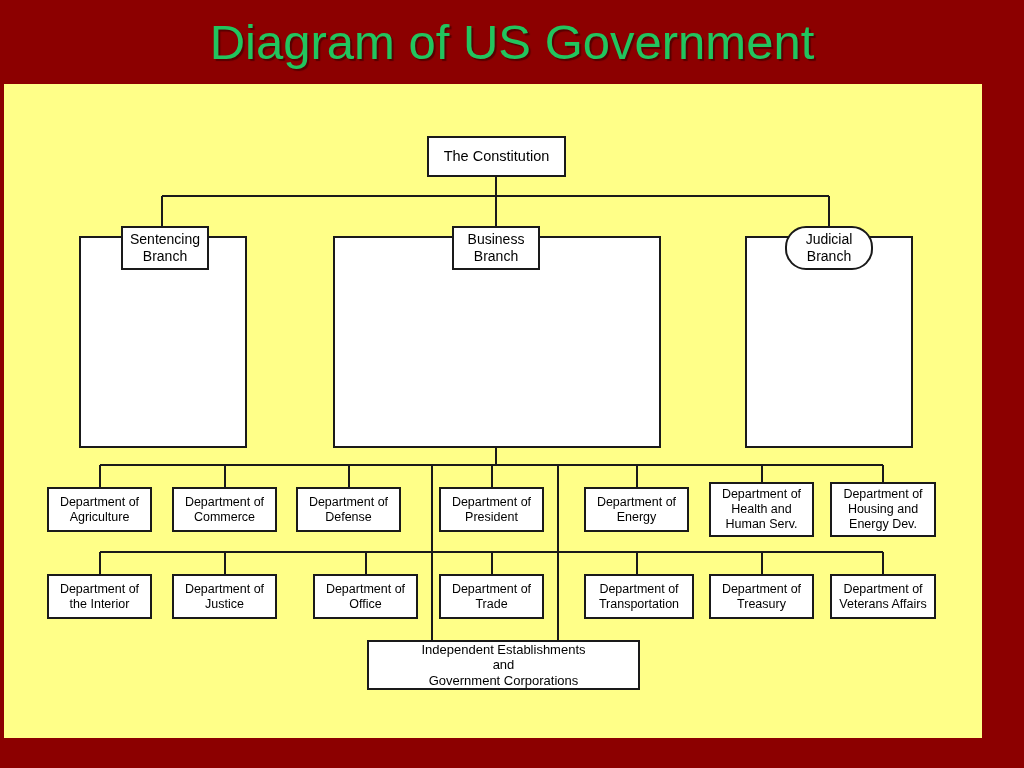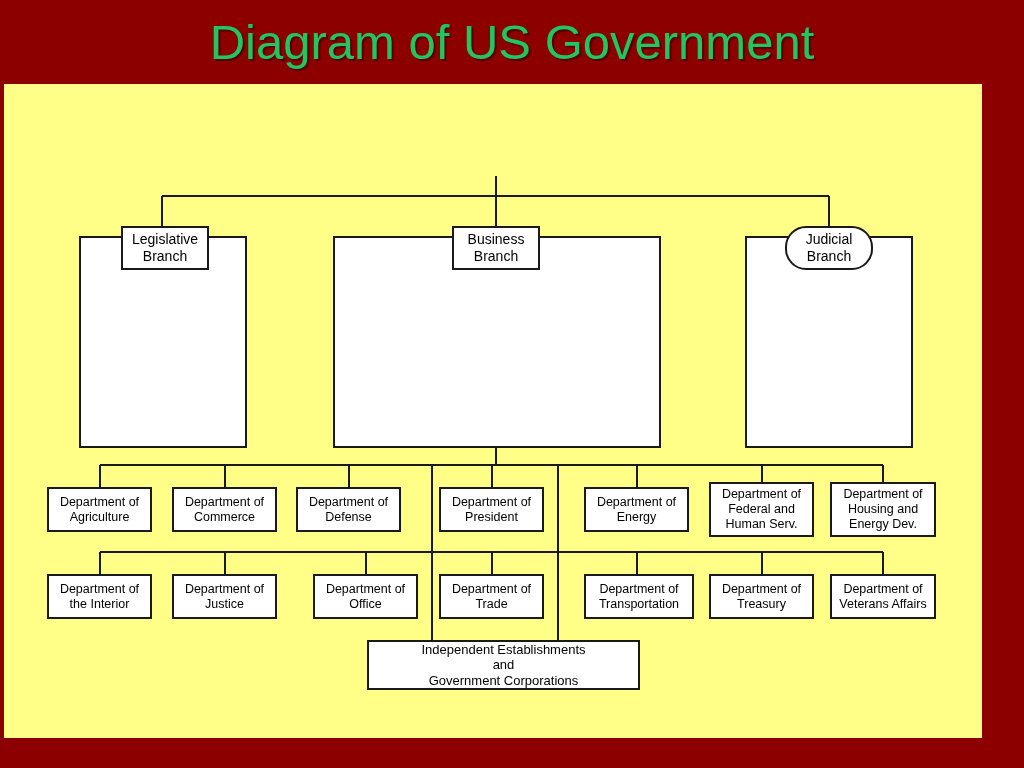--- a/index.html
+++ b/index.html
@@ -160,24 +160,27 @@
         <line x1="488" y1="468" x2="488" y2="490"></line>
         <line x1="633" y1="468" x2="633" y2="490"></line>
         <line x1="758" y1="468" x2="758" y2="490"></line>
         <line x1="879" y1="468" x2="879" y2="490"></line>
 
         <line x1="428" y1="468" x2="428" y2="556"></line>
         <line x1="554" y1="468" x2="554" y2="556"></line>
       </g>
     </svg>
 
+    <div class="box constitution" style="left:423px; top:52px; width:139px; height:41px;">
+      <span class="ln">The Constitution</span>
+    </div>
 
     <div class="branch-panel" style="left:75px; top:152px; width:168px; height:212px;"></div>
     <div class="box hdr" style="left:117px; top:142px; width:88px; height:44px;">
-      <span class="ln">Legislative</span>
+      <span class="ln">Sentencing</span>
       <span class="ln">Branch</span>
     </div>
     <div class="panel-list" style="left:75px; width:168px; top:205px;">
       <span class="ln">GAO</span>
       <span class="ln">GPO</span>
       <span class="ln">Library of Congress</span>
       <span class="ln">Technology Assessment</span>
       <span class="ln">Cong. Business Office</span>
     </div>
 
@@ -233,21 +236,21 @@
     <div class="box dept" style="left:435px; top:403px; width:105px; height:45px;">
       <span class="ln">Department of</span>
       <span class="ln">President</span>
     </div>
     <div class="box dept" style="left:580px; top:403px; width:105px; height:45px;">
       <span class="ln">Department of</span>
       <span class="ln">Energy</span>
     </div>
     <div class="box dept" style="left:705px; top:398px; width:105px; height:55px;">
       <span class="ln">Department of</span>
-      <span class="ln">Federal and</span>
+      <span class="ln">Health and</span>
       <span class="ln">Human Serv.</span>
     </div>
     <div class="box dept" style="left:826px; top:398px; width:106px; height:55px;">
       <span class="ln">Department of</span>
       <span class="ln">Housing and</span>
       <span class="ln">Energy Dev.</span>
     </div>
 
     <div class="box dept" style="left:43px; top:490px; width:105px; height:45px;">
       <span class="ln">Department of</span>

